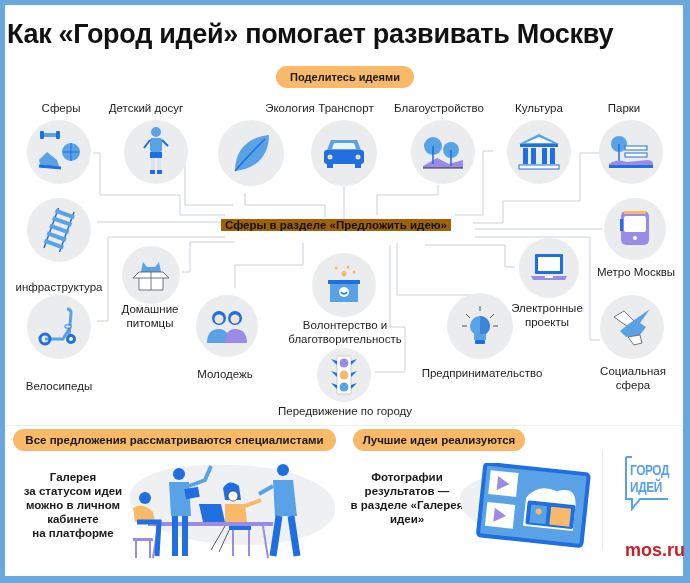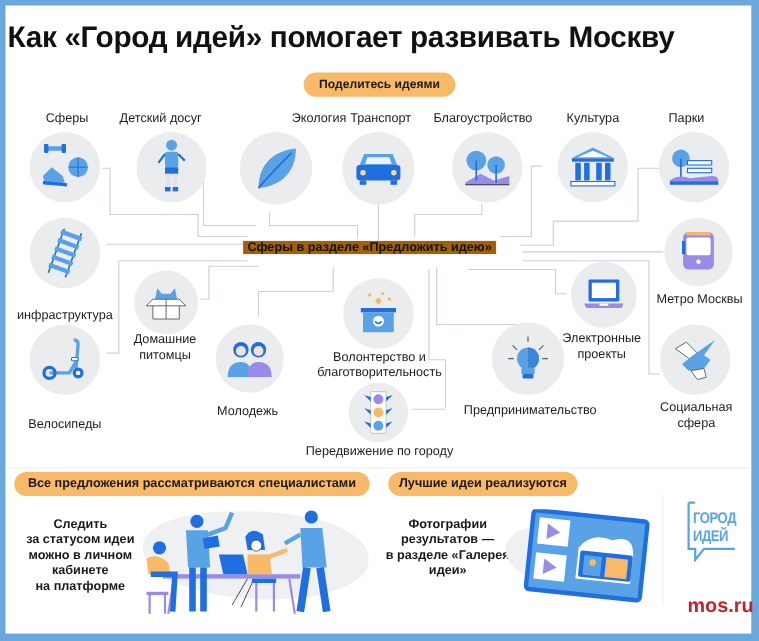--- a/index.html
+++ b/index.html
@@ -271,21 +271,21 @@
       <path d="M18 32 L24 40 L32 38 L30 30 Z" fill="#fff" stroke="#555" stroke-width="0.8"></path>
     </svg>
   </div>
   <div class="lbl" style="left:588px; top:359px; width:80px;">Социальная</div>
   <div class="lbl" style="left:588px; top:373px; width:80px;">сфера</div>
 
   <div class="divider-h"></div>
 
   <div class="pill" style="left:8px; top:424px; width:323px; height:22px; font-size:11.5px; border-radius:11px;">Все предложения рассматриваются специалистами</div>
   <div class="bottom-text" style="left:8px; top:465px; width:120px;">
-    <div>Следить</div>
+    <div>Галерея</div>
     <div>за статусом идеи</div>
     <div>можно в личном</div>
     <div>кабинете</div>
     <div>на платформе</div>
   </div>
 
   <div class="brush" style="left:125px; top:460px; width:205px; height:80px;"></div>
   <svg style="position:absolute; left:128px; top:455px;" width="200" height="100" viewBox="0 0 200 100">
 
     <rect x="15" y="62" width="125" height="4" fill="#9a8be6"></rect>

